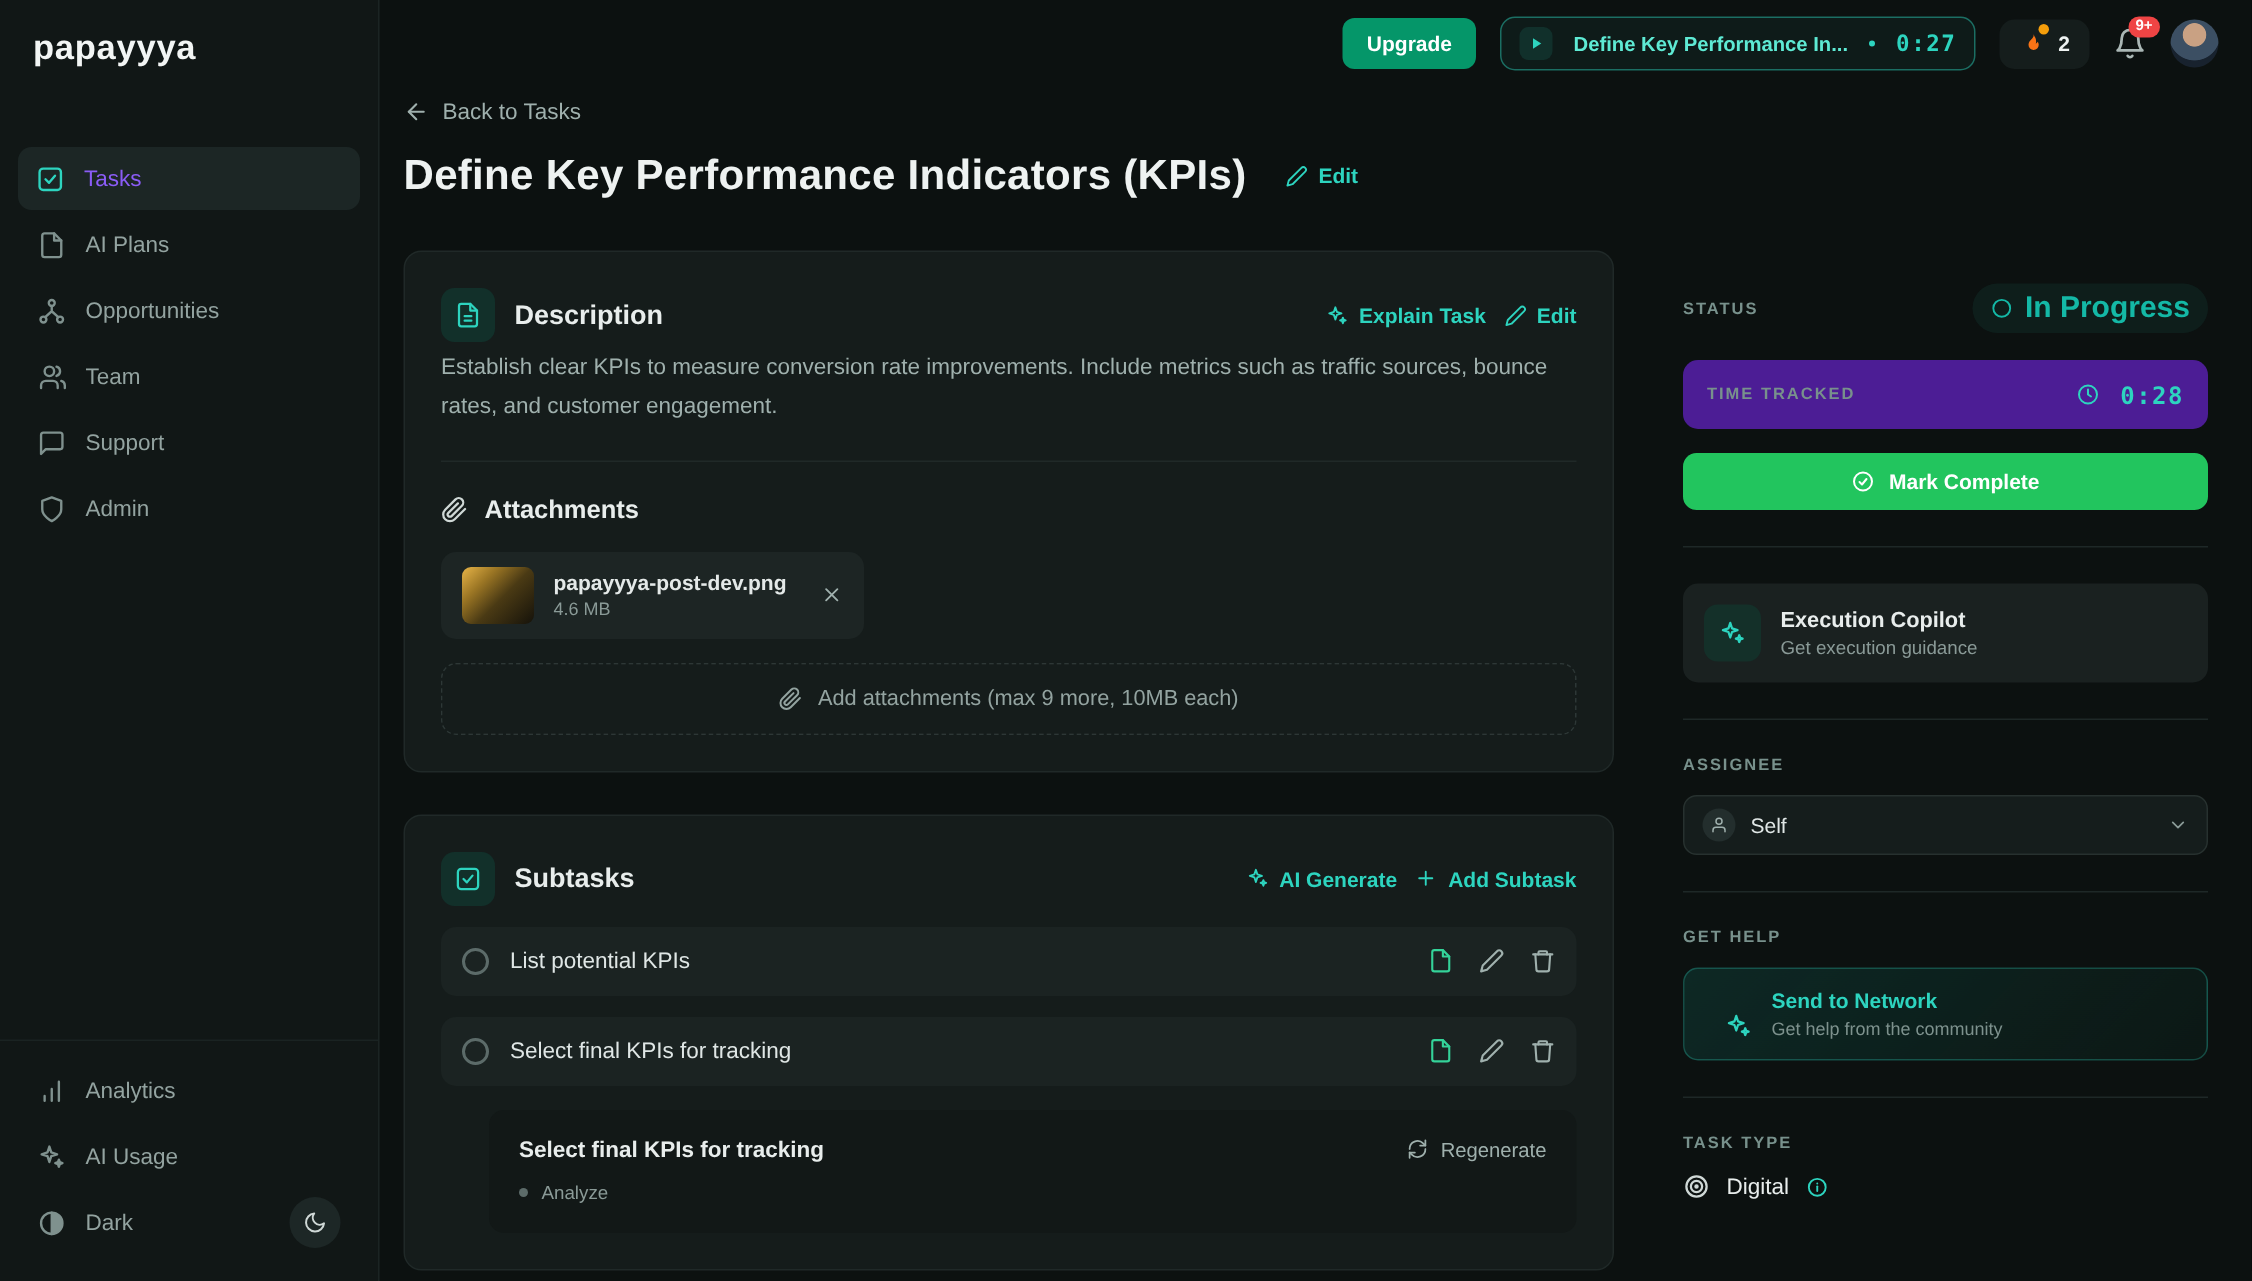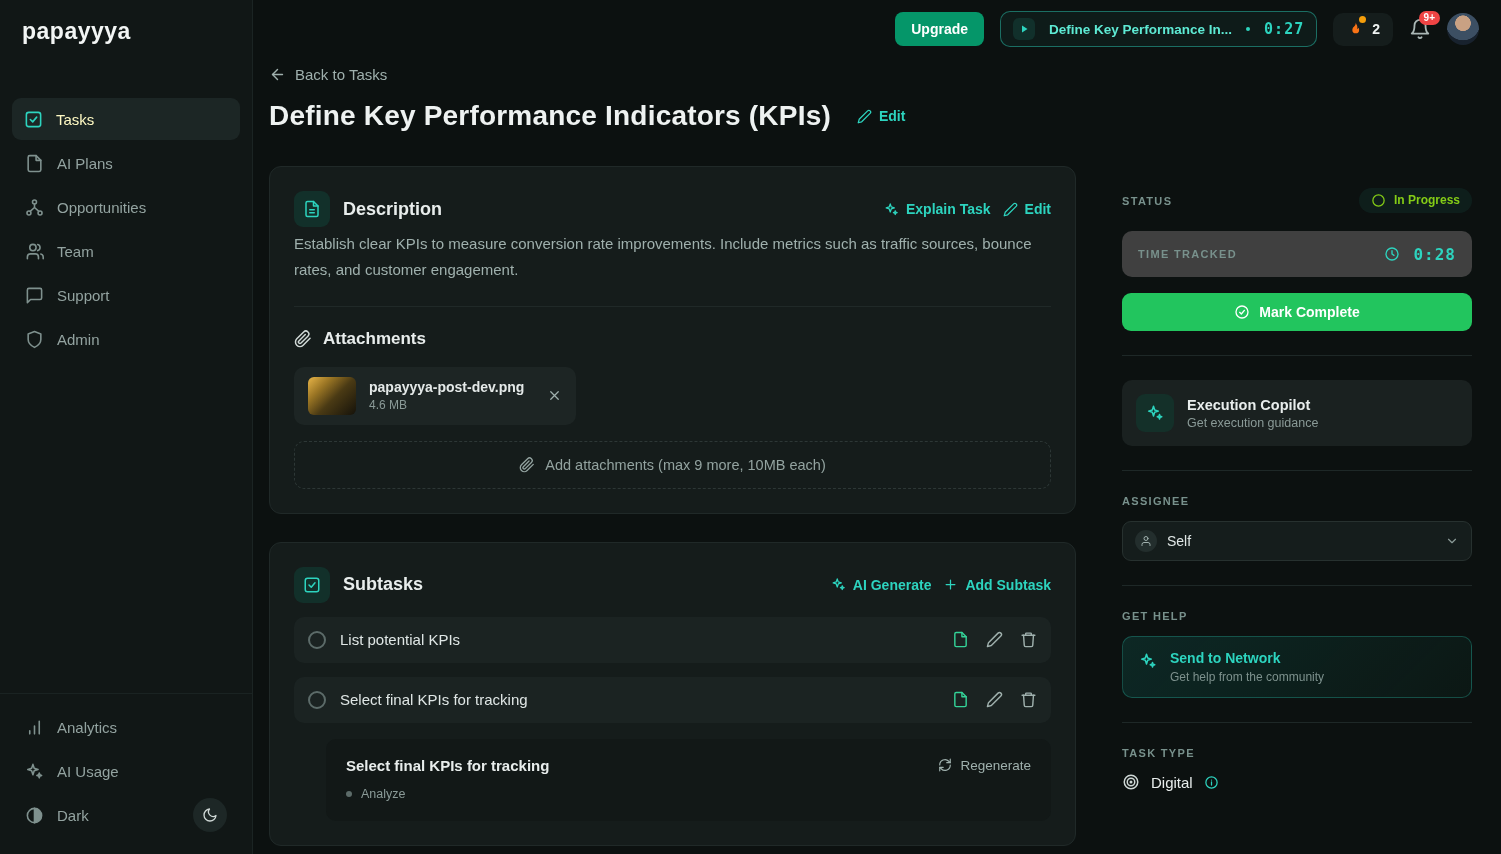--- a/index.html
+++ b/index.html
@@ -9,21 +9,21 @@
 
   svg.ic { width:1em; height:1em; display:block; }
 
   
   .sidebar { width:253px; flex:0 0 253px; background:#111716; border-right:1px solid #1b2423; display:flex; flex-direction:column;gap:25px; }
   .logo { padding:18px 22px 14px; font-size:23px; font-weight:bold; color:#f2f5f4; letter-spacing:.5px; }
   .nav { padding:14px 12px 0; }
   .nav-item { display:flex; align-items:center; gap:13px; height:42px; padding:0 13px; border-radius:9px; margin-bottom:2px;
     color:#93a3a0; font-size:15px; cursor:pointer; }
   .nav-item .nicon { font-size:19px; color:#7f918e; }
-  .nav-item.active { background:#1c2625; color:#fef9c3;padding-left:12px; }
+  .nav-item.active { background:#1c2625; color:#8b5cf6;padding-left:12px; }
   .nav-item.active .nicon { color:#2dd4bf; }
   .sidebar-bottom { margin-top:auto; border-top:1px solid #1a2322; padding:12px 12px 16px; }
   .theme-toggle { margin-left:auto; width:34px; height:34px; border-radius:50%; background:#1d2726; display:flex; align-items:center; justify-content:center; color:#cfd8d6; font-size:16px; cursor:pointer; }
 
   
   .main-col { flex:1; display:flex; flex-direction:column; min-width:0; }
   .topbar { height:58px; flex:0 0 58px; display:flex; align-items:center; justify-content:flex-end; gap:16px; padding:0 22px; }
   .btn-upgrade { background:#059669; color:#fff; border:none; font-family:inherit; font-size:14px; font-weight:bold; padding:9px 16px; border-radius:8px; cursor:pointer; }
   .timer-pill { display:flex; align-items:center; gap:14px; background:#0e1b19; border:1px solid rgba(45,212,191,.45); border-radius:10px; padding:6px 12px; cursor:pointer; }
   .play-box { width:22px; height:22px; border-radius:6px; background:#11302b; display:flex; align-items:center; justify-content:center; color:#2dd4bf; font-size:12px; }
@@ -84,40 +84,40 @@
   .sub-detail-title { font-size:15px; font-weight:bold; color:#e8edec; }
   .regen { display:inline-flex; align-items:center; gap:8px; color:#9fb0ad; font-size:13.5px; cursor:pointer; }
   .regen .ricon { font-size:14px; }
   .step-row { display:flex; align-items:center; gap:9px; margin-top:13px; }
   .step-dot { width:6px; height:6px; border-radius:50%; background:#5c6b69; }
   .step-label { font-size:12.5px; color:#8a9a97; }
 
   
   .panel-label { font-size:11px; font-weight:bold; letter-spacing:.12em; color:#78918c; }
   .status-row { display:flex; align-items:center; justify-content:space-between; }
-  .status-badge { display:inline-flex; align-items:flex-start; gap:8px; color:#84cc16; font-size:12px; font-weight:bold; background:rgba(45,212,191,.07); border-radius:999px; padding:5px 12px; }
+  .status-badge { display:inline-flex; align-items:center; gap:8px; color:#14b8a6; font-size:20px; font-weight:bold; background:rgba(45,212,191,.07); border-radius:999px; padding:5px 12px; }
   .status-badge .sicon { font-size:15px; }
-  .time-box { margin-top:18px; background:#404040; border-radius:10px; height:46px; display:flex; align-items:center; justify-content:space-between; padding:0 16px; }
+  .time-box { margin-top:18px; background:#4c1d95; border-radius:10px; height:46px; display:flex; align-items:center; justify-content:space-between; padding:0 16px; }
   .time-right { display:flex; align-items:center; gap:13px; color:#2dd4bf; }
   .time-right .clk { font-size:16px; }
   .time-value { font-family:"DejaVu Sans Mono", monospace; font-size:16px; font-weight:bold; letter-spacing:1px; color:#2dd4bf; }
   .btn-wide { width:100%; height:38px; border:none; border-radius:9px; display:flex; align-items:center; justify-content:center; gap:9px; font-family:inherit; font-size:14px; font-weight:bold; color:#fff; cursor:pointer; }
   .btn-pause { margin-top:18px; background:#f59e0b; }
   .btn-complete { margin-top:16px; background:#22c55e; }
   .btn-wide .bic { font-size:16px; }
   .panel-div { border-top:1px solid #1e2827; margin:24px 0; }
   .copilot-card { background:#1a2120; border-radius:10px; padding:14px; display:flex; align-items:center; gap:13px; cursor:pointer; }
   .copilot-icon { width:38px; height:38px; border-radius:9px; background:#143029; color:#2dd4bf; font-size:18px; display:flex; align-items:center; justify-content:center; flex:0 0 38px; }
   .copilot-title { font-size:14.5px; font-weight:bold; color:#e8edec; }
   .copilot-sub { font-size:12.5px; color:#8a9a97; margin-top:3px; }
   .assignee-select { margin-top:14px; height:40px; background:#151d1c; border:1px solid #27312f; border-radius:9px; display:flex; align-items:center; gap:10px; padding:0 12px; cursor:pointer; }
   .assignee-avatar { width:22px; height:22px; border-radius:50%; background:#232e2d; color:#9fb0ad; font-size:12px; display:flex; align-items:center; justify-content:center; }
   .assignee-name { font-size:14px; color:#dfe6e5; }
   .assignee-select .chev { margin-left:auto; font-size:14px; color:#8a9a97; }
-  .network-card { margin-top:14px; background:linear-gradient(135deg, rgba(20,184,166,.14), rgba(16,185,129,.04)); border:1px solid rgba(45,212,191,.28); border-radius:10px; padding:13px 16px; display:flex; gap:13px; cursor:pointer; }
+  .network-card { margin-top:14px; background:linear-gradient(135deg, rgba(20,184,166,.14), rgba(16,185,129,.04)); border:1px solid rgba(45,212,191,.28); border-radius:10px; padding:13px 27px; display:flex; gap:13px; cursor:pointer;align-items:flex-end; }
   .network-card .nsic { font-size:18px; color:#2dd4bf; margin-top:2px; }
   .network-title { font-size:14px; font-weight:bold; color:#2dd4bf; }
   .network-sub { font-size:12px; color:#7d918d; margin-top:4px; }
   .tasktype-row { margin-top:14px; display:flex; align-items:center; gap:11px; }
   .tasktype-row .tgt { font-size:18px; color:#cfd8d6; }
   .tasktype-value { font-size:15px; color:#e8edec; }
   .tasktype-row .inf { font-size:15px; color:#2dd4bf; cursor:pointer; }
 </style>
 </head>
 <body>

